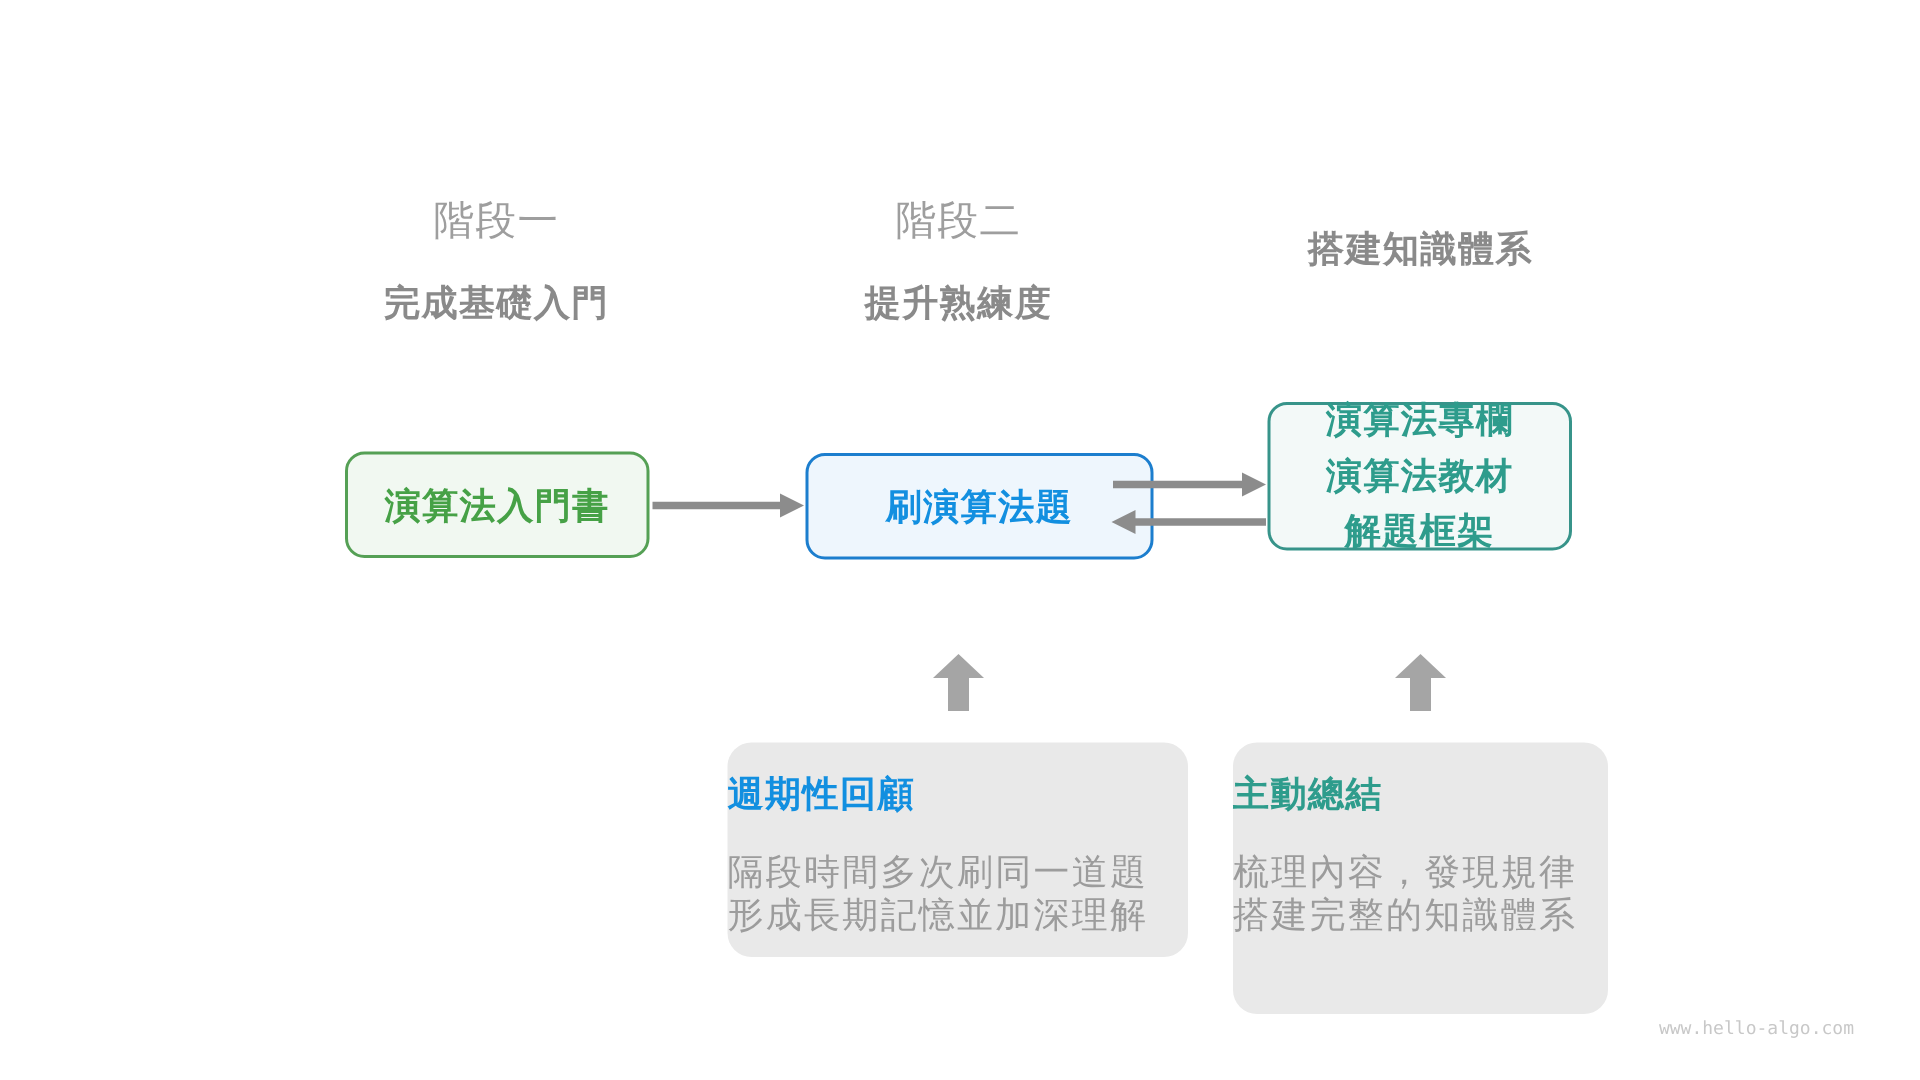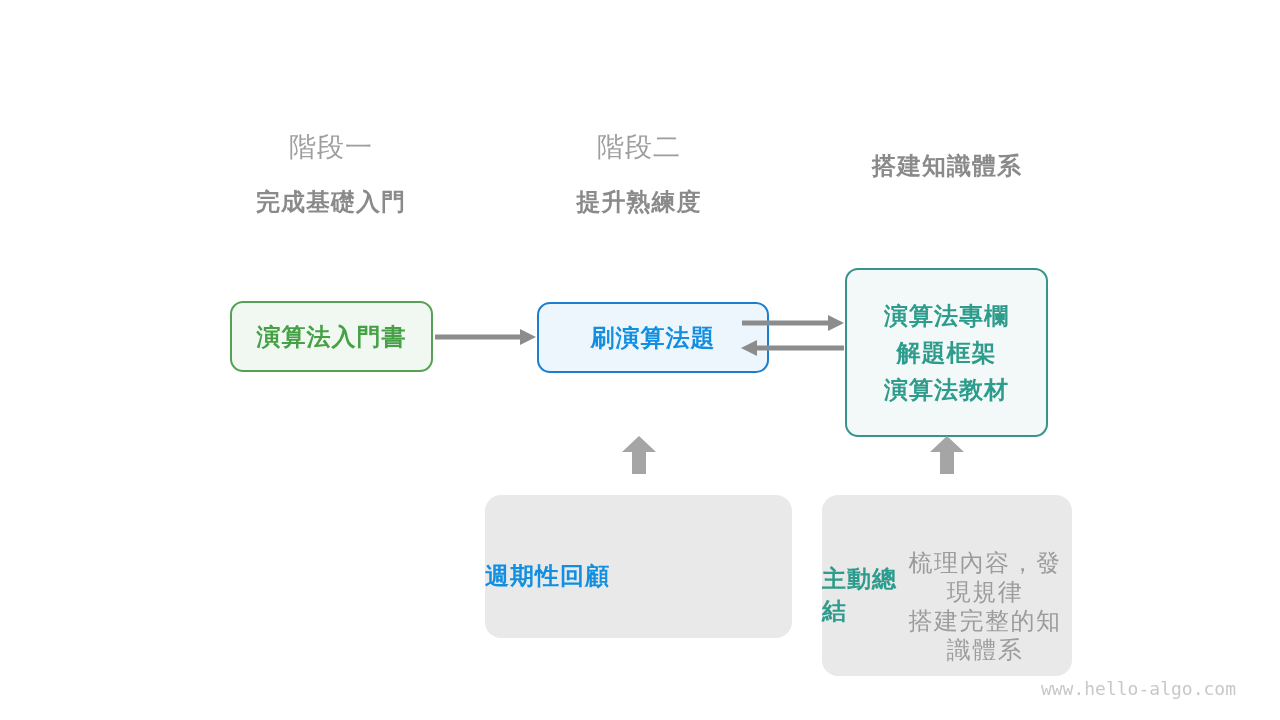--- a/index.html
+++ b/index.html
@@ -51,36 +51,36 @@
   .arrow-right .head  { right:0; border-left:16px solid var(--arrow); }
   .arrow-left  .shaft { left:13px; right:0; }
   .arrow-left  .head  { left:0; border-right:16px solid var(--arrow); }
 
   
   .block-arrow polygon { fill:var(--block-arrow); }
 
   
   .note-card {
     background:var(--note-bg); border-radius:16px;
-    display:flex; align-items:center;
+    display:flex; flex-direction:column; align-items:flex-start;
     padding-top:18px;
   }
   .note-title { font-size:24px; font-weight:700; letter-spacing:1px; }
   .note-title.blue { color:var(--blue-text); }
   .note-title.teal { color:var(--teal-text); }
   .note-desc {
     margin-top:22px; text-align:center;
     font-size:24px; color:var(--note-desc); line-height:29px;
     letter-spacing:1.5px;
   }
 
   .watermark {
     right:44px; top:678px;
     font-family:"DejaVu Sans Mono","Liberation Mono",monospace;
-    font-size:18px; color:var(--watermark);
+    font-size:12px; color:var(--watermark);
   }
 </style>
 </head>
 <body>
 
 <div class="abs stage-col" style="left:201px; top:129px;">
   <div class="stage-label">階段一</div>
   <div class="stage-subtitle">完成基礎入門</div>
 </div>
 <div class="abs stage-col" style="left:509px; top:129px;">
@@ -92,24 +92,24 @@
 </div>
 
 <div class="abs flow-box box-green" style="left:230px; top:301px; width:203px; height:71px;">
   <div class="box-line">演算法入門書</div>
 </div>
 
 <div class="abs flow-box box-blue" style="left:537px; top:302px; width:232px; height:71px;">
   <div class="box-line">刷演算法題</div>
 </div>
 
-<div class="abs flow-box box-teal" style="left:845px; top:268px; width:203px; height:169px;">
+<div class="abs flow-box box-teal" style="left:845px; top:268px; width:203px; height:99px;">
   <div class="box-line">演算法專欄</div>
+  <div class="box-line">演算法教材</div>
   <div class="box-line">解題框架</div>
-  <div class="box-line">演算法教材</div>
 </div>
 
 <div class="abs h-arrow arrow-right" style="left:435px; top:328px; width:101px;">
   <div class="shaft"></div>
     <div class="head"></div>
 </div>
 <div class="abs h-arrow arrow-right" style="left:742px; top:314px; width:102px;">
   <div class="shaft"></div>
     <div class="head"></div>
 </div>
@@ -124,20 +124,24 @@
     </svg>
 </div>
 <div class="abs block-arrow" style="left:929px; top:436px;">
   <svg width="36" height="38" viewBox="0 0 36 38">
       <polygon points="18,0 35,16 25,16 25,38 11,38 11,16 1,16"></polygon>
     </svg>
 </div>
 
 <div class="abs note-card" style="left:485px; top:495px; width:307px; height:143px;">
   <div class="note-title blue">週期性回顧</div>
+  <div class="note-desc">
+    <div>隔段時間多次刷同一道題</div>
+    <div>形成長期記憶並加深理解</div>
+  </div>
 </div>
 
 <div class="abs note-card" style="left:822px; top:495px; width:250px; height:181px;">
   <div class="note-title teal">主動總結</div>
   <div class="note-desc">
     <div>梳理內容，發現規律</div>
     <div>搭建完整的知識體系</div>
   </div>
 </div>
 

